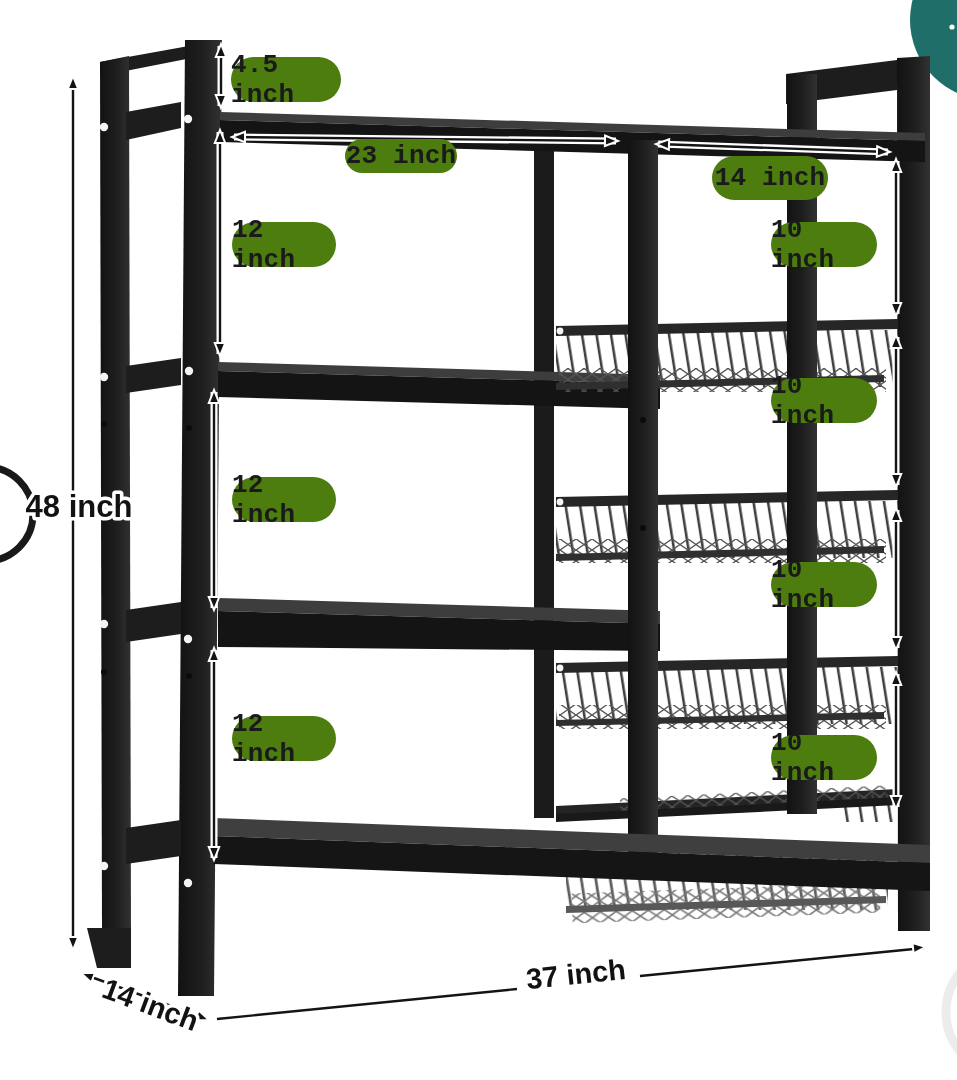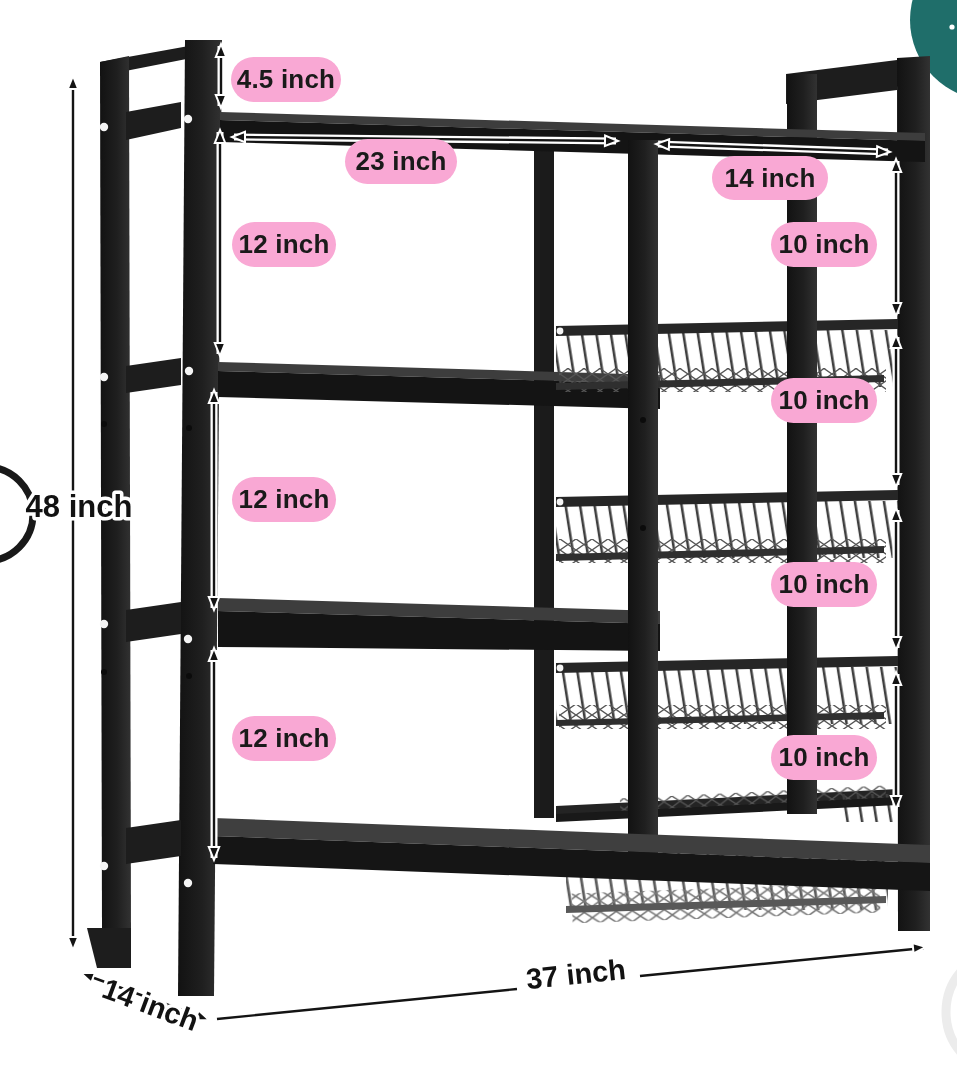--- a/index.html
+++ b/index.html
@@ -3,23 +3,23 @@
 <meta charset="utf-8">
 <style>
   html,body{margin:0;padding:0;background:#fff;}
   #stage{
     position:relative;width:957px;height:1080px;background:#ffffff;
     overflow:hidden;font-family:"Liberation Sans",sans-serif;
   }
   #stage svg{position:absolute;left:0;top:0;}
   .pill{
     position:absolute;display:flex;align-items:center;justify-content:center;
-    background:#f9a8d4;border-radius:24px;color:#1a1a1a;
+    background:#4d7c0f;border-radius:24px;color:#1a1a1a;
     font-weight:700;font-size:26px;letter-spacing:.2px;z-index:30;
-    font-family:Liberation Sans, sans-serif;
+    font-family:Liberation Mono, monospace;
   }
   .post{fill:url(#postG);}
   .bar{fill:#1d1d1d;}
   .shelf-top{fill:#3d3d3d;}
   .shelf-front{fill:#141414;}
   .rail{fill:#262626;}
   .rail2{fill:#2f2f2f;}
   .screw{fill:#f4f4f4;}
   .hole{fill:#0b0b0b;}
   .dcase{stroke:#ffffff;stroke-width:7;fill:none;}
@@ -232,21 +232,21 @@
       <use href="#ah" class="arrowhead" transform="translate(81,973) rotate(-159)"></use>
       <use href="#ah" class="arrowhead" transform="translate(209,1020) rotate(21)"></use>
     </g>
 
     <text class="freeText" font-size="31" transform="translate(79,517)">48 inch</text>
     <text class="freeText" font-size="29" transform="translate(577,984) rotate(-6)">37 inch</text>
     <text class="freeText" font-size="29" transform="translate(147,1014) rotate(20.5)">14 inch</text>
   </svg>
 
   <div class="pill" style="left:231px;top:57px;width:110px;height:45px;">4.5 inch</div>
-  <div class="pill" style="left:345px;top:139px;width:112px;height:45px;text-align:center;">23 inch</div>
+  <div class="pill" style="left:345px;top:139px;width:112px;height:34px;text-align:center;">23 inch</div>
   <div class="pill" style="left:712px;top:156px;width:116px;height:44px;">14 inch</div>
   <div class="pill" style="left:232px;top:222px;width:104px;height:45px;">12 inch</div>
   <div class="pill" style="left:771px;top:222px;width:106px;height:45px;">10 inch</div>
   <div class="pill" style="left:771px;top:378px;width:106px;height:45px;">10 inch</div>
   <div class="pill" style="left:232px;top:477px;width:104px;height:45px;">12 inch</div>
   <div class="pill" style="left:771px;top:562px;width:106px;height:45px;">10 inch</div>
   <div class="pill" style="left:232px;top:716px;width:104px;height:45px;">12 inch</div>
   <div class="pill" style="left:771px;top:735px;width:106px;height:45px;">10 inch</div>
 </div>
 

